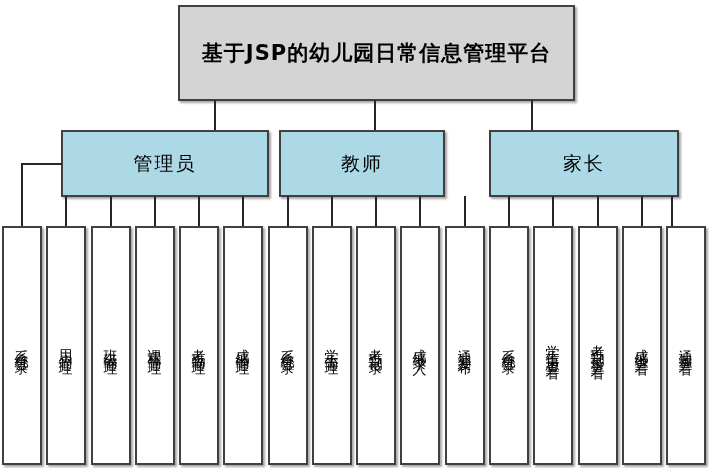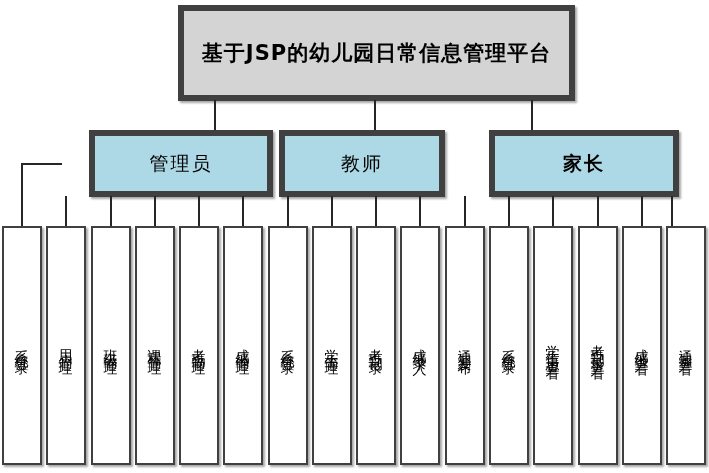--- a/index.html
+++ b/index.html
@@ -11,21 +11,21 @@
   .canvas {
     position: relative;
     width: 709px;
     height: 473px;
     background: #ffffff;
     overflow: hidden;
   }
   .node {
     position: absolute;
     box-sizing: border-box;
-    border: 6px solid #404040;
+    border: 2px solid #404040;
     display: flex;
     align-items: center;
     justify-content: center;
     box-shadow: 2px 2px 2px rgba(0,0,0,0.35);
     color: #000000;
   }
   .root-node {
     left: 178px; top: 5px;
     width: 397px; height: 96px;
     background: #d4d4d4;
@@ -34,23 +34,23 @@
     letter-spacing: 1px;
     white-space: nowrap;
   }
   .branch-node {
     top: 130px; height: 67px;
     background: #add8e6;
     font-size: 19px;
     letter-spacing: 2px;
     white-space: nowrap;
   }
-  .branch-admin   { left: 61px;  width: 184px; margin-left: 28px; }
+  .branch-admin   { left: 61px;  width: 208px; }
   .branch-teacher { left: 279px; width: 166px; }
-  .branch-parent  { left: 489px; width: 190px; font-weight: bold; }
+  .branch-parent  { left: 489px; width: 190px; }
   .leaf-node {
     top: 226px; height: 239px; width: 40px;
     background: #ffffff;
     border-width: 2px;
   }
   .leaf-label {
     writing-mode: vertical-lr;
     text-orientation: upright;
     font-size: 14px;
     letter-spacing: 4px;

